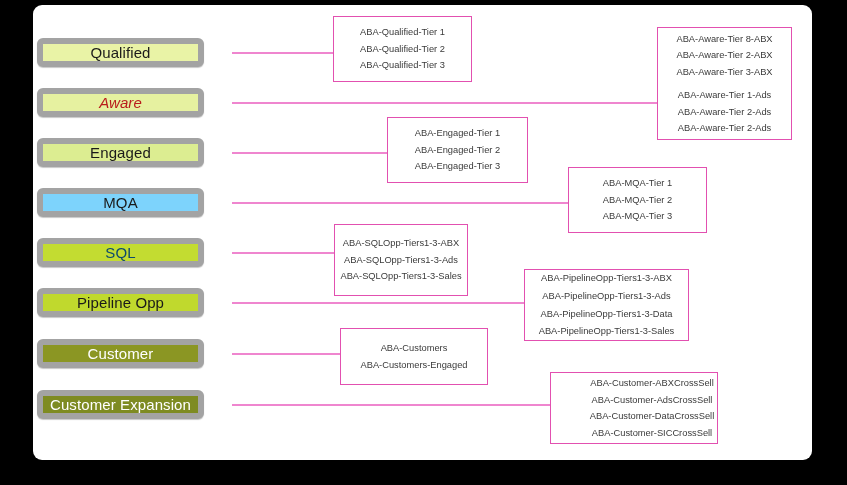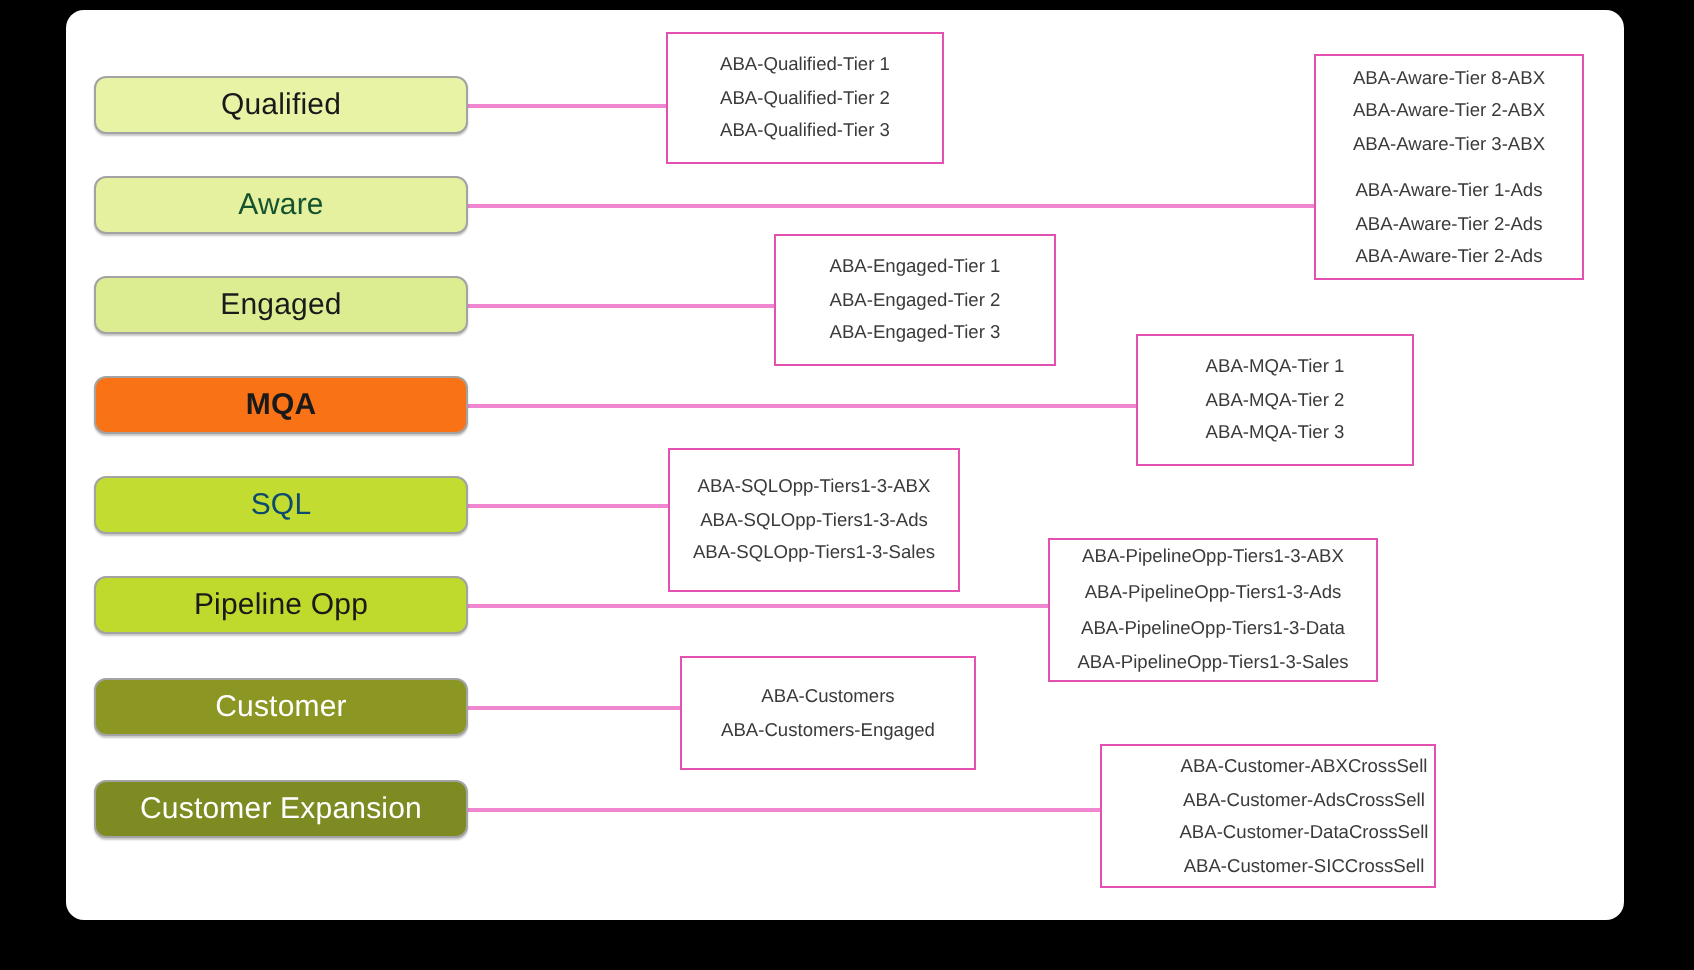--- a/index.html
+++ b/index.html
@@ -25,24 +25,24 @@
     top: 5px;
     width: 779px;
     height: 455px;
     background: #ffffff;
     border-radius: 9px;
   }
 
   
   .stage {
     position: absolute;
-    left: 47px;
-    width: 187px;
+    left: 37px;
+    width: 167px;
     height: 29px;
-    border: 1px solid #a3a3a3;
+    border: 6px solid #a3a3a3;
     border-radius: 6px;
     box-sizing: border-box;
     display: flex;
     align-items: center;
     justify-content: center;
     box-shadow: 0 1px 1px rgba(0,0,0,0.22);
   }
   .stage-label {
     font-size: 15px;
     letter-spacing: 0.1px;
@@ -90,26 +90,26 @@
       <div class="conn" style="left: 232px; top: 252px; width: 102px; background: rgb(239, 134, 207);"></div>
       <div class="conn" style="left: 232px; top: 302px; width: 292px; background: rgb(239, 134, 207);"></div>
       <div class="conn" style="left: 232px; top: 353px; width: 108px; background: rgb(239, 134, 207);"></div>
       <div class="conn" style="left: 232px; top: 404px; width: 318px; background: rgb(239, 134, 207);"></div>
     </div>
   <div id="layer-stages">
       <div class="stage" style="top: 38px; background: rgb(233, 243, 166);">
         <span class="stage-label" style="color: rgb(26, 26, 26);">Qualified</span>
       </div>
       <div class="stage" style="top: 88px; background: rgb(230, 241, 160);">
-        <span class="stage-label" style="color: #14532d;">Aware</span>
+        <span class="stage-label" style="color: #b91c1c; font-style: italic;">Aware</span>
       </div>
       <div class="stage" style="top: 138px; background: rgb(220, 237, 145);">
         <span class="stage-label" style="color: rgb(26, 26, 26);">Engaged</span>
       </div>
-      <div class="stage" style="top: 188px; background: #f97316; font-weight: bold;">
+      <div class="stage" style="top: 188px; background: #7dd3fc;">
         <span class="stage-label" style="color: rgb(26, 26, 26);">MQA</span>
       </div>
       <div class="stage" style="top: 238px; background: rgb(195, 220, 49);">
         <span class="stage-label" style="color: #0c4a6e;">SQL</span>
       </div>
       <div class="stage" style="top: 288px; background: rgb(192, 217, 45);">
         <span class="stage-label" style="color: rgb(26, 26, 26);">Pipeline Opp</span>
       </div>
       <div class="stage" style="top: 339px; background: rgb(139, 150, 35);">
         <span class="stage-label" style="color: rgb(255, 255, 255);">Customer</span>
@@ -135,21 +135,21 @@
       <div class="detail" style="left: 387px; top: 117px; width: 141px; height: 66px; border-color: rgb(226, 80, 176);">
         <div class="detail-line">ABA-Engaged-Tier 1</div>
         <div class="detail-line">ABA-Engaged-Tier 2</div>
         <div class="detail-line">ABA-Engaged-Tier 3</div>
       </div>
       <div class="detail" style="left: 568px; top: 167px; width: 139px; height: 66px; border-color: rgb(226, 80, 176);">
         <div class="detail-line">ABA-MQA-Tier 1</div>
         <div class="detail-line">ABA-MQA-Tier 2</div>
         <div class="detail-line">ABA-MQA-Tier 3</div>
       </div>
-      <div class="detail" style="left: 334px; top: 224px; width: 146px; height: 72px; border-color: rgb(226, 80, 176);">
+      <div class="detail" style="left: 334px; top: 224px; width: 134px; height: 72px; border-color: rgb(226, 80, 176);">
         <div class="detail-line">ABA-SQLOpp-Tiers1-3-ABX</div>
         <div class="detail-line">ABA-SQLOpp-Tiers1-3-Ads</div>
         <div class="detail-line">ABA-SQLOpp-Tiers1-3-Sales</div>
       </div>
       <div class="detail" style="left: 524px; top: 269px; width: 165px; height: 72px; border-color: rgb(226, 80, 176); justify-content: space-between;">
         <div class="detail-line">ABA-PipelineOpp-Tiers1-3-ABX</div>
         <div class="detail-line">ABA-PipelineOpp-Tiers1-3-Ads</div>
         <div class="detail-line">ABA-PipelineOpp-Tiers1-3-Data</div>
         <div class="detail-line">ABA-PipelineOpp-Tiers1-3-Sales</div>
       </div>

